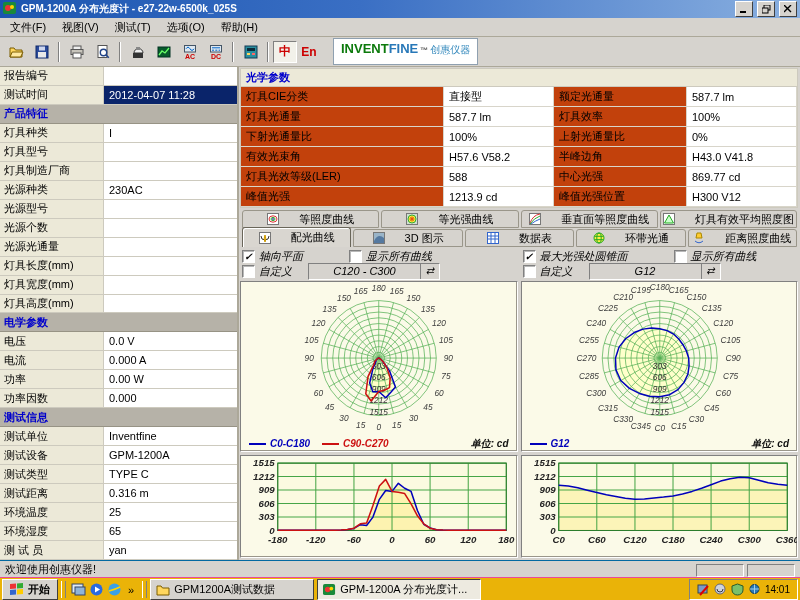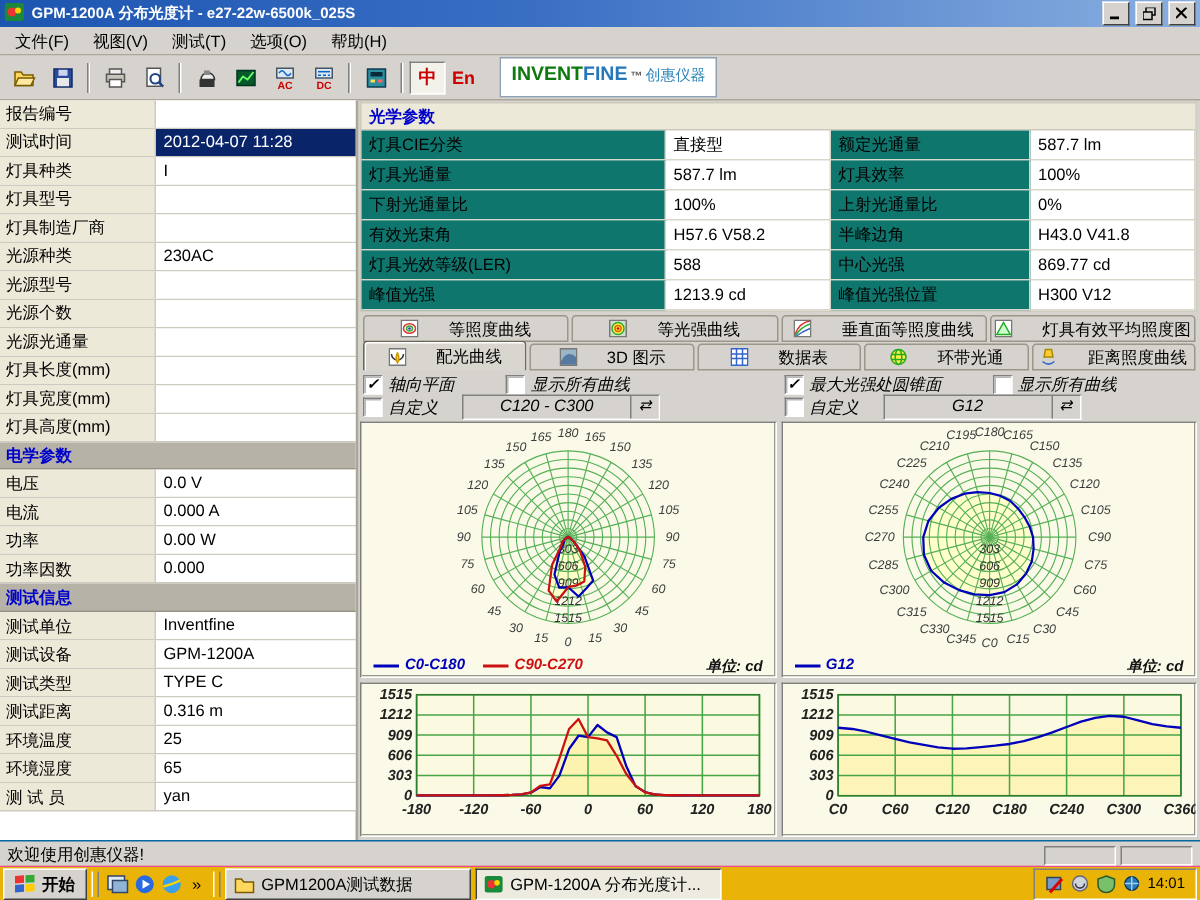--- a/index.html
+++ b/index.html
@@ -50,21 +50,21 @@
   .lsec{background:#b6b2a8;color:#0000cc;font-weight:bold;display:flex;align-items:center;
         padding:0 4px;border-bottom:1px solid #979385;}
 
   .right-panel{flex:1;display:flex;flex-direction:column;min-width:0;}
   .optical{margin:1px 2px 0 1px;}
   .optical-title{height:17px;background:#ece9d8;color:#0000cc;font-weight:bold;
                  border:1px solid #cdcabe;border-bottom:none;display:flex;align-items:center;padding:0 5px;}
   .optical-table{display:grid;grid-template-columns:203px 110px 133px 1fr;border:1px solid #cdcabe;background:#fff;}
   .ocell{height:19px;border-bottom:1px solid #d8d5ca;border-right:1px solid #d8d5ca;
          padding:0 5px;display:flex;align-items:center;white-space:nowrap;overflow:hidden;}
-  .ocell.lab{background:#0f766e;}
+  .ocell.lab{background:#c2410c;}
 
   
   .tabrow{display:flex;height:18px;background:#d6d3ce;align-items:flex-end;padding:0 2px;margin-top:2px;}
   .tabrow2{margin-top:0;height:19px;}
   .tab{flex:1;height:16px;display:flex;align-items:center;justify-content:center;gap:20px;
        background:#d6d3ce;border:1px solid #9a968a;border-radius:3px 3px 0 0;margin:0 1px;
        white-space:nowrap;overflow:hidden;}
   .tab.active{height:19px;border:1px solid #6a665a;border-bottom:none;
               box-shadow:inset 1px 1px 0 #fff;background:#d9d6d0;}
   .tab svg{flex:none;}
@@ -73,21 +73,21 @@
   .chart-area{flex:1;display:flex;gap:3px;padding:1px 2px 2px 1px;min-height:0;}
   .chart-col{flex:1;display:flex;flex-direction:column;min-width:0;font-style:italic;}
   .controls{height:31px;padding:1px 2px;}
   .cline{height:15px;display:flex;align-items:center;}
   .cb-wrap{display:inline-flex;align-items:center;white-space:nowrap;}
   .cb{width:11px;height:11px;background:#fff;border:1px solid #808080;
       border-right-color:#fff;border-bottom-color:#fff;box-shadow:inset 1px 1px 0 #b8b8b8;
       display:inline-flex;align-items:center;justify-content:center;
       font-size:10px;line-height:10px;margin-right:4px;color:#000;}
   .cb.checked::before{content:"\2713";font-weight:bold;}
-  .c2{margin-left:34px;}
+  .c2{margin-left:46px;}
   .selbox{display:inline-flex;height:15px;width:130px;margin-left:16px;background:#d6d3ce;
           border:1px solid #808080;border-right-color:#fff;border-bottom-color:#fff;justify-content:flex-end;}
   .sel-text{flex:1;text-align:center;line-height:14px;white-space:nowrap;overflow:hidden;}
   .sel-btn{width:18px;border-left:1px solid #808080;background:#d6d3ce;text-align:center;
            line-height:13px;font-size:10px;}
 
   .panel{border:1px solid #808080;border-right-color:#fff;border-bottom-color:#fff;
          box-shadow:inset -1px -1px 0 #9a968a;background:#fbfae8;}
   .polar-panel{flex:1;display:flex;flex-direction:column;min-height:0;}
   .polar-panel svg{flex:1;width:100%;min-height:0;}
@@ -241,20 +241,21 @@
     <div class="main">
       <div class="left-panel" id="left-panel">
           <div class="lrow">
             <div class="lab">报告编号</div>
             <div class="val"></div>
           </div>
           <div class="lrow">
             <div class="lab">测试时间</div>
             <div class="val selected">2012-04-07 11:28</div>
           </div>
+          <div class="lsec">产品特征</div>
           <div class="lrow">
             <div class="lab">灯具种类</div>
             <div class="val">I</div>
           </div>
           <div class="lrow">
             <div class="lab">灯具型号</div>
             <div class="val"></div>
           </div>
           <div class="lrow">
             <div class="lab">灯具制造厂商</div>

